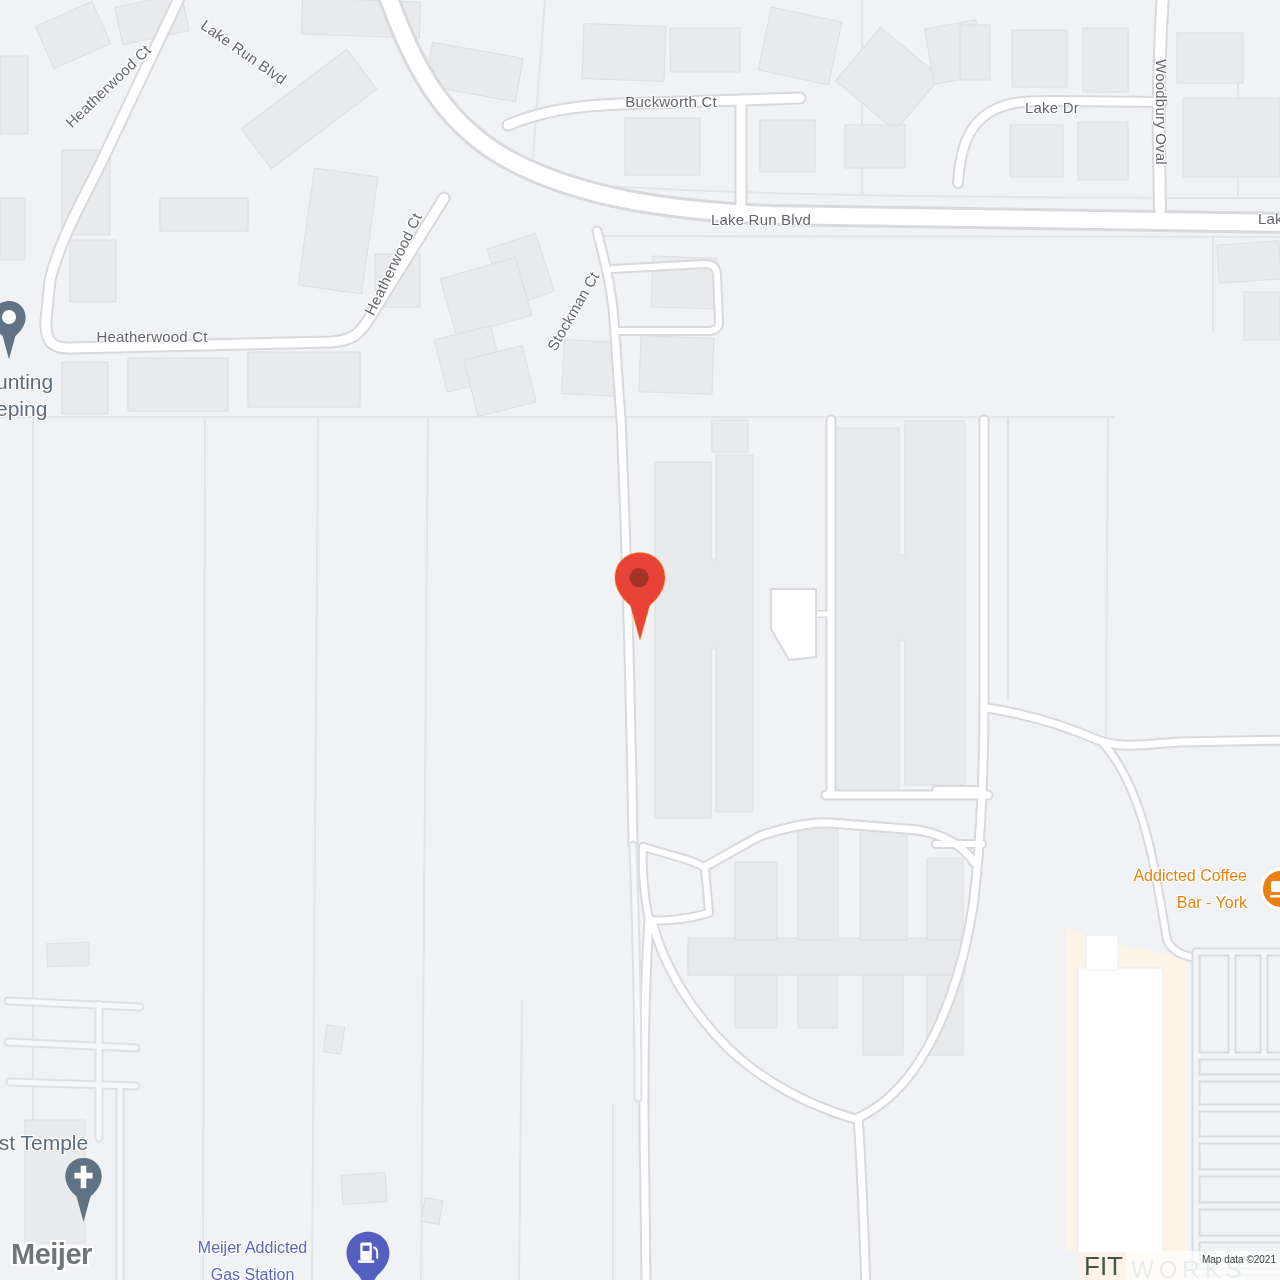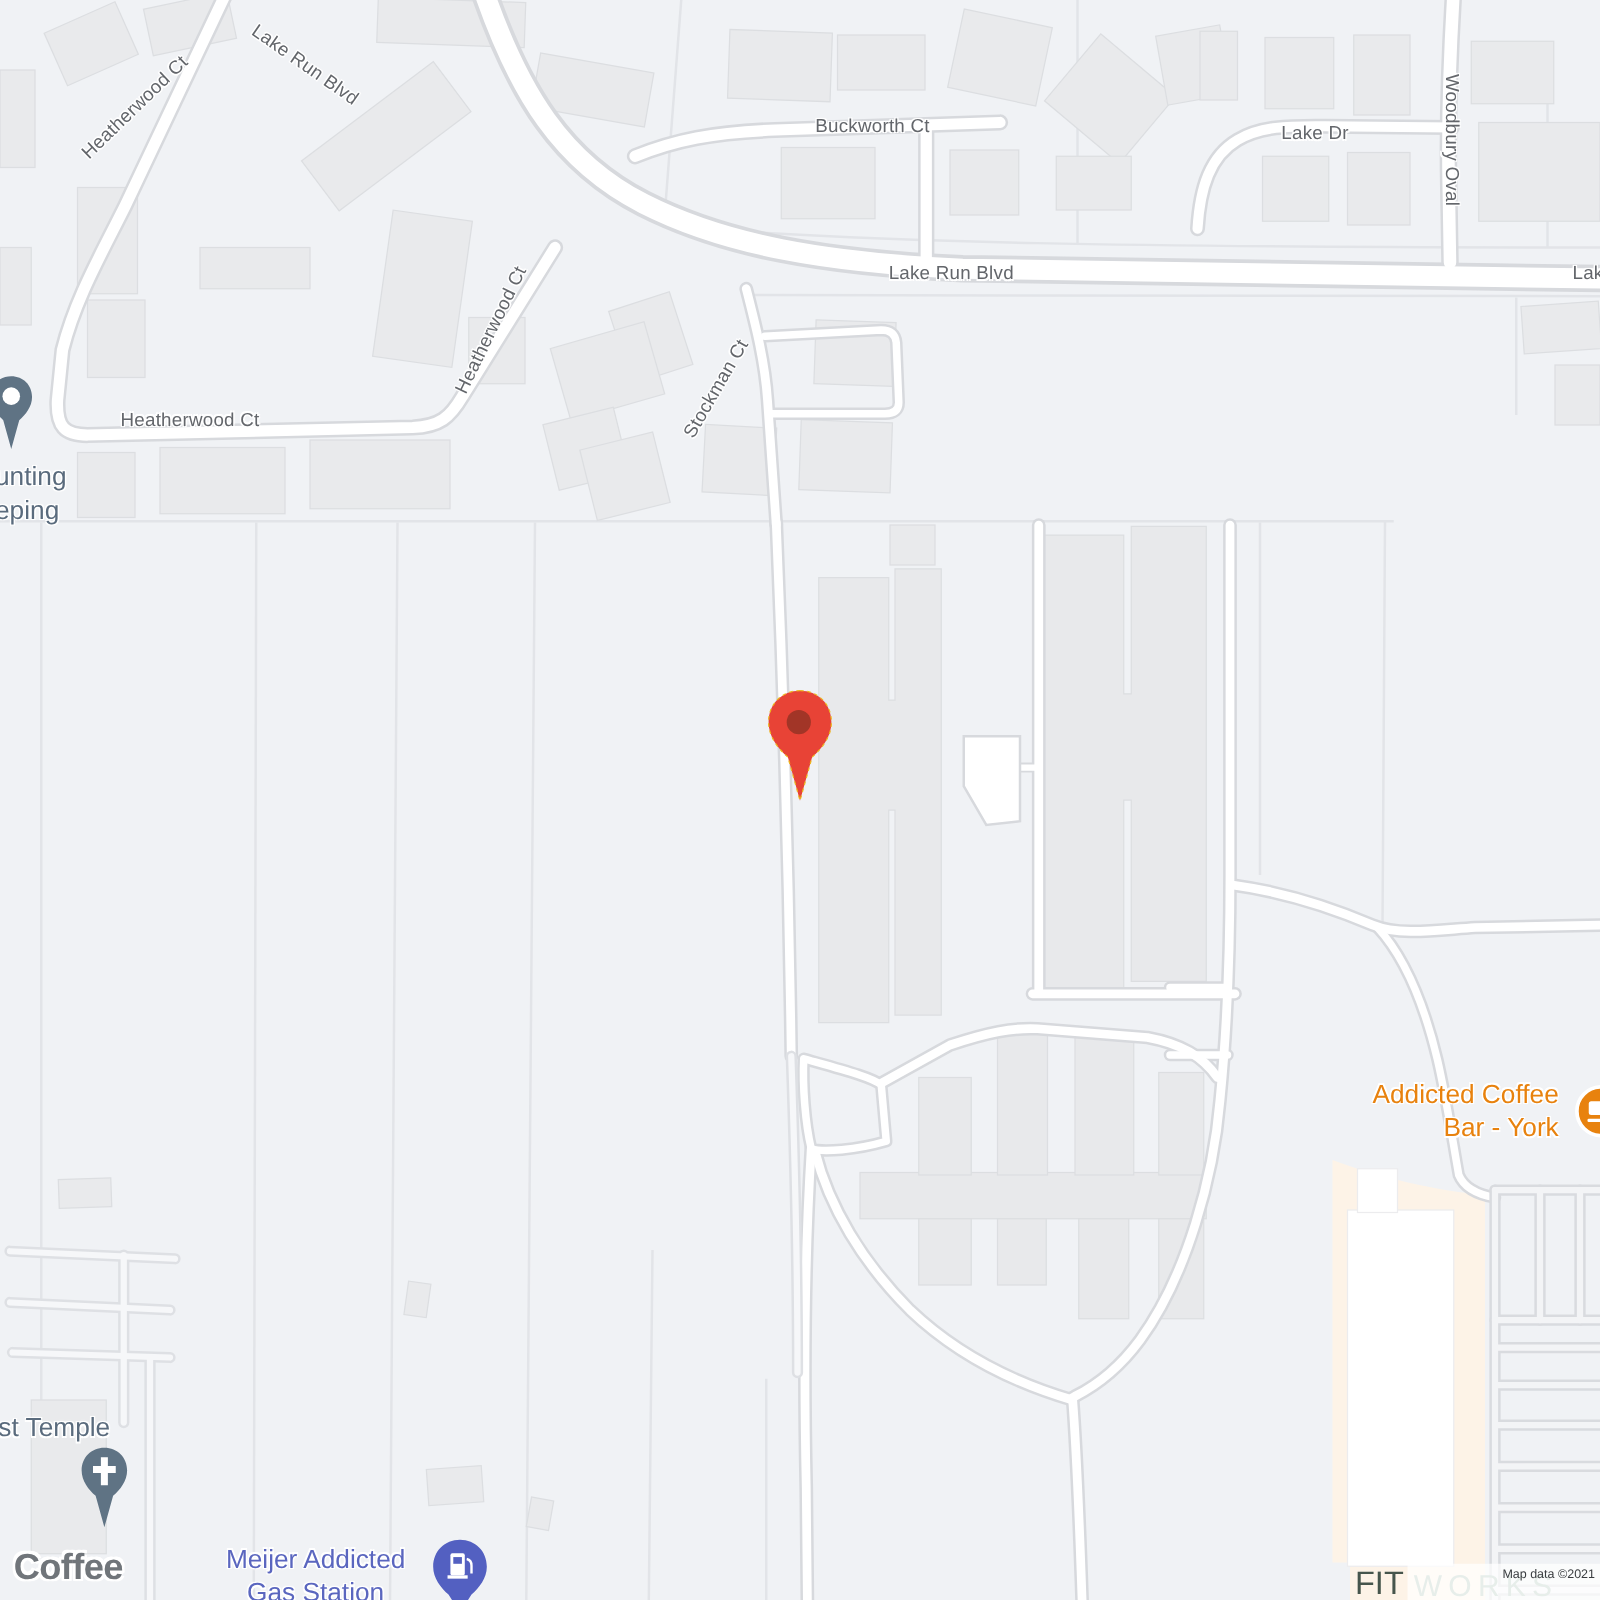--- a/index.html
+++ b/index.html
@@ -2,21 +2,21 @@
 <html><head>
 <meta charset="utf-8">
 <style>
   html,body{margin:0;padding:0;background:#fff;}
   #map{position:relative;width:1280px;height:1280px;overflow:hidden;background:#f0f2f5;
        font-family:"Liberation Sans","DejaVu Sans",sans-serif;}
   #map svg.base{position:absolute;left:0;top:0;}
   .lbl{position:absolute;white-space:nowrap;color:#63666b;font-size:15px;letter-spacing:.2px;
        text-shadow:-1px -1px 0 #fff,1px -1px 0 #fff,-1px 1px 0 #fff,1px 1px 0 #fff,0 0 3px #fff;}
   .lbl.ctr{transform:translate(-50%,-50%);}
-  .poi{position:absolute;font-weight:500;font-size:21px;line-height:27px;
+  .poi{position:absolute;font-weight:500;font-size:16px;line-height:27px;
        text-shadow:-1px -1px 0 #fff,1px -1px 0 #fff,-1px 1px 0 #fff,1px 1px 0 #fff,0 0 3px #fff;}
   .slate{color:#5a6b7d;}
   .orange{color:#e8820e;}
   .indigo{color:#5a66bf;}
   .pin{position:absolute;}
   #google-logo{position:absolute;left:11px;top:1238px;font-size:29px;font-weight:700;color:#70757a;
        letter-spacing:-.5px;text-shadow:-2px -2px 0 #fff,2px -2px 0 #fff,-2px 2px 0 #fff,2px 2px 0 #fff,0 0 4px #fff;z-index:42;}
   #fit-label{position:absolute;left:1084px;top:1251px;font-size:26px;font-weight:500;color:#46554c;z-index:42;}
   #works-label{position:absolute;left:1131px;top:1256px;font-size:24px;font-weight:500;color:#a8c0b5;letter-spacing:5px;z-index:30;}
   #attr-strip{position:absolute;left:1126px;top:1251px;width:154px;height:29px;background:rgba(255,255,255,.72);z-index:40;}
@@ -217,21 +217,21 @@
       <path d="M1198,1173 L1290,1173"></path>
           <path d="M1198,1206 L1290,1206"></path>
           <path d="M1198,1239 L1290,1239"></path>
           <path d="M1198,1272 L1290,1272"></path>
     </g>
   </g>
 </svg>
 
 <div class="lbl ctr" style="left:108px;top:86px;transform:translate(-50%,-50%) rotate(-44deg);">Heatherwood Ct</div>
 <div class="lbl ctr" style="left:244px;top:52px;transform:translate(-50%,-50%) rotate(35deg);">Lake Run Blvd</div>
-<div class="lbl ctr" style="left:671px;top:101px;margin-left:27px;">Buckworth Ct</div>
+<div class="lbl ctr" style="left:671px;top:101px;">Buckworth Ct</div>
 <div class="lbl ctr" style="left:1052px;top:107px;">Lake Dr</div>
 <div class="lbl ctr" style="left:1161px;top:112px;transform:translate(-50%,-50%) rotate(90deg);">Woodbury Oval</div>
 <div class="lbl ctr" style="left:761px;top:219px;">Lake Run Blvd</div>
 <div class="lbl" style="left:1258px;top:210px;">Lak</div>
 <div class="lbl ctr" style="left:393px;top:264px;transform:translate(-50%,-50%) rotate(-64deg);">Heatherwood Ct</div>
 <div class="lbl ctr" style="left:152px;top:336px;">Heatherwood Ct</div>
 <div class="lbl ctr" style="left:573px;top:311px;transform:translate(-50%,-50%) rotate(-60deg);">Stockman Ct</div>
 
 <div class="poi slate" style="left:-4px;top:368px;font-size:21px;">
   <div>unting</div>
@@ -272,17 +272,17 @@
   <rect x="17" y="39" width="21" height="3.5" fill="#ffffff"></rect>
 </svg>
 
 <svg class="pin" style="left:1259px;top:867px;" width="44" height="44" viewBox="0 0 44 44">
   <circle cx="22" cy="22" r="19.5" stroke="#ffffff" stroke-width="3" fill="#e8820e"></circle>
   <rect x="12" y="14" width="13" height="11" rx="2" fill="#ffffff"></rect>
   <path d="M25,16 h3 a3.5,3.5 0 0 1 0,7 h-3" fill="none" stroke="#ffffff" stroke-width="2"></path>
   <rect x="11" y="28" width="17" height="2.5" rx="1" fill="#ffffff"></rect>
 </svg>
 
-<div id="google-logo">Coffee</div>
+<div id="google-logo">Meijer</div>
 <div id="attr-strip"></div>
 <div id="map-data">Map data ©2021</div>
 
 </div>
 
 </body></html>

